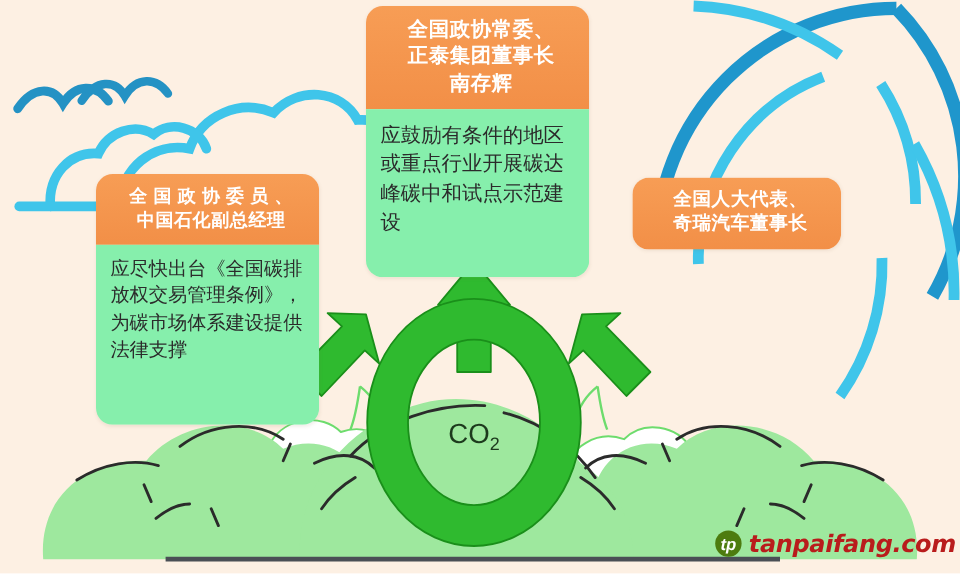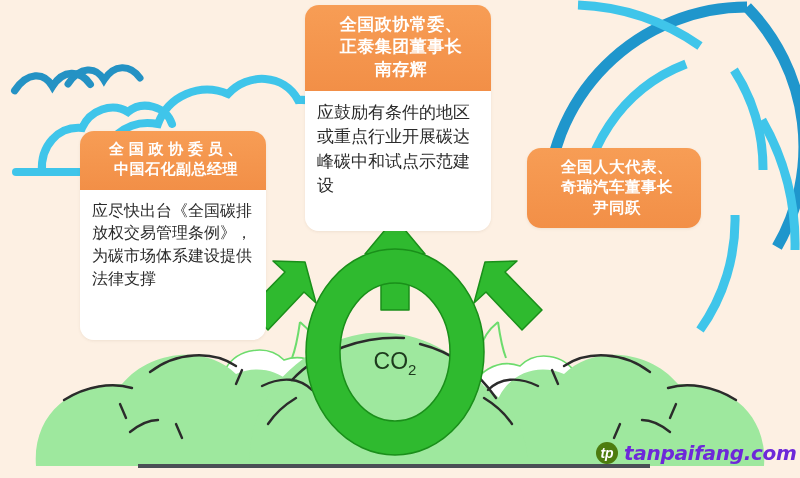--- a/index.html
+++ b/index.html
@@ -32,30 +32,30 @@
   .card-header {
     background: linear-gradient(180deg, #f79d55 0%, #f28f47 100%);
     color: #ffffff;
     font-weight: bold;
     text-align: center;
     letter-spacing: 0.5px;
     padding: 9px 0 10px 6px;
     line-height: 1.32;
   }
   .card-body {
-    background: #ffffff;
+    background: #86efac;
     color: #2b2b2b;
     line-height: 1.42;
     padding: 10px 12px 12px 12px;
   }
   #card-center { left: 305px; top: 5px;  width: 186px; }
   #card-center .card-header { font-size: 17px; }
   #card-center .card-body   { font-size: 17px; min-height: 118px; }
 
-  #card-left   { left: 80px;  top: 131px; width: 186px; font-family: Liberation Serif, serif; }
+  #card-left   { left: 80px;  top: 145px; width: 186px; }
   #card-left .card-header { font-size: 15px; }
   #card-left .card-body   { font-size: 16px; min-height: 128px; }
 
   #card-right  { left: 527px; top: 148px; width: 174px; }
   #card-right .card-header { font-size: 15.5px; }
   #card-right .card-body   { font-size: 16px; min-height: 90px; }
 
   
   #main-caption {
     position: absolute;
@@ -104,21 +104,21 @@
     display: flex;
     align-items: center;
     justify-content: center;
     line-height: 1;
   }
   #logo .logo-text {
     font-family: "DejaVu Sans", "Liberation Sans", sans-serif;
     font-size: 20px;
     font-weight: bold;
     font-style: italic;
-    color: #6d28d9;
+    color: #b91c1c;
     letter-spacing: -0.3px;
     text-align: right;
   }
 </style>
 </head>
 <body>
 
 <div id="canvas">
 
   <svg class="layer" viewBox="0 0 800 478" xmlns="http://www.w3.org/2000/svg">
@@ -243,21 +243,20 @@
       <div>全 国 政 协 委 员 、</div>
       <div>中国石化副总经理</div>
     </div>
     <div class="card-body">应尽快出台《全国碳排放权交易管理条例》，为碳市场体系建设提供法律支撑</div>
   </div>
 
   <div class="card" id="card-right">
     <div class="card-header">
       <div>全国人大代表、</div>
       <div>奇瑞汽车董事长</div>
-      <div>尹同跃</div>
     </div>
   </div>
 
   <div id="logo">
     <div class="logo-mark">tp</div>
     <div class="logo-text">tanpaifang.com</div>
   </div>
 
 </div>
 

